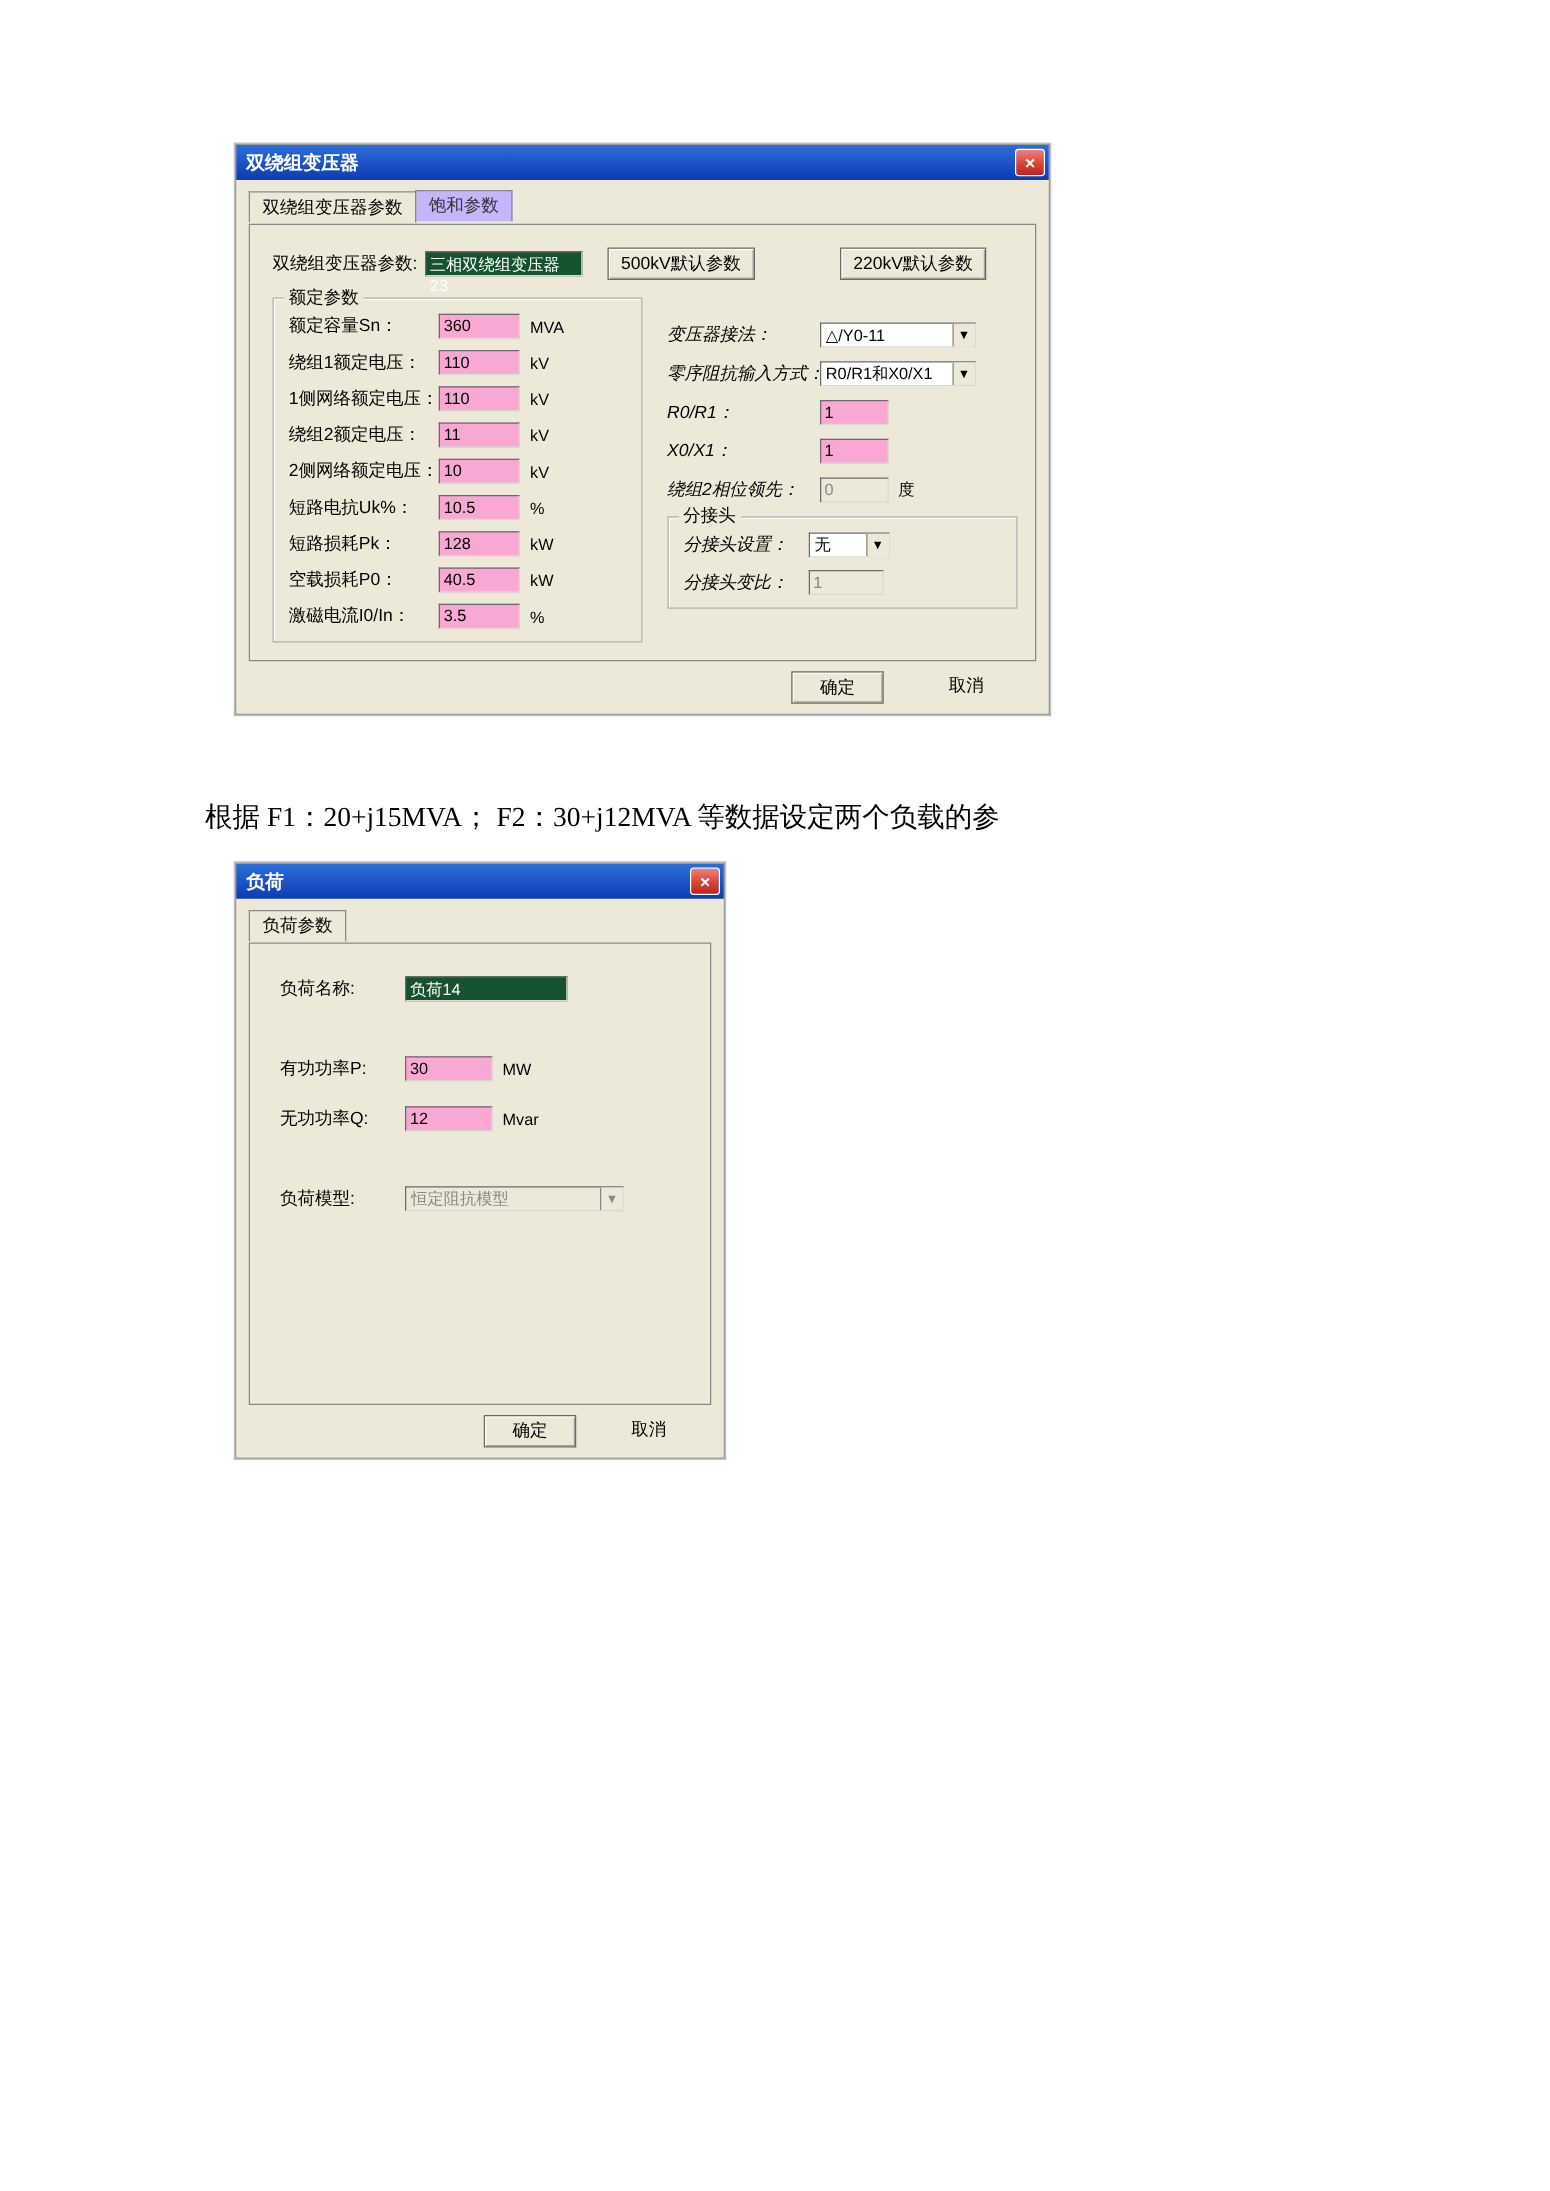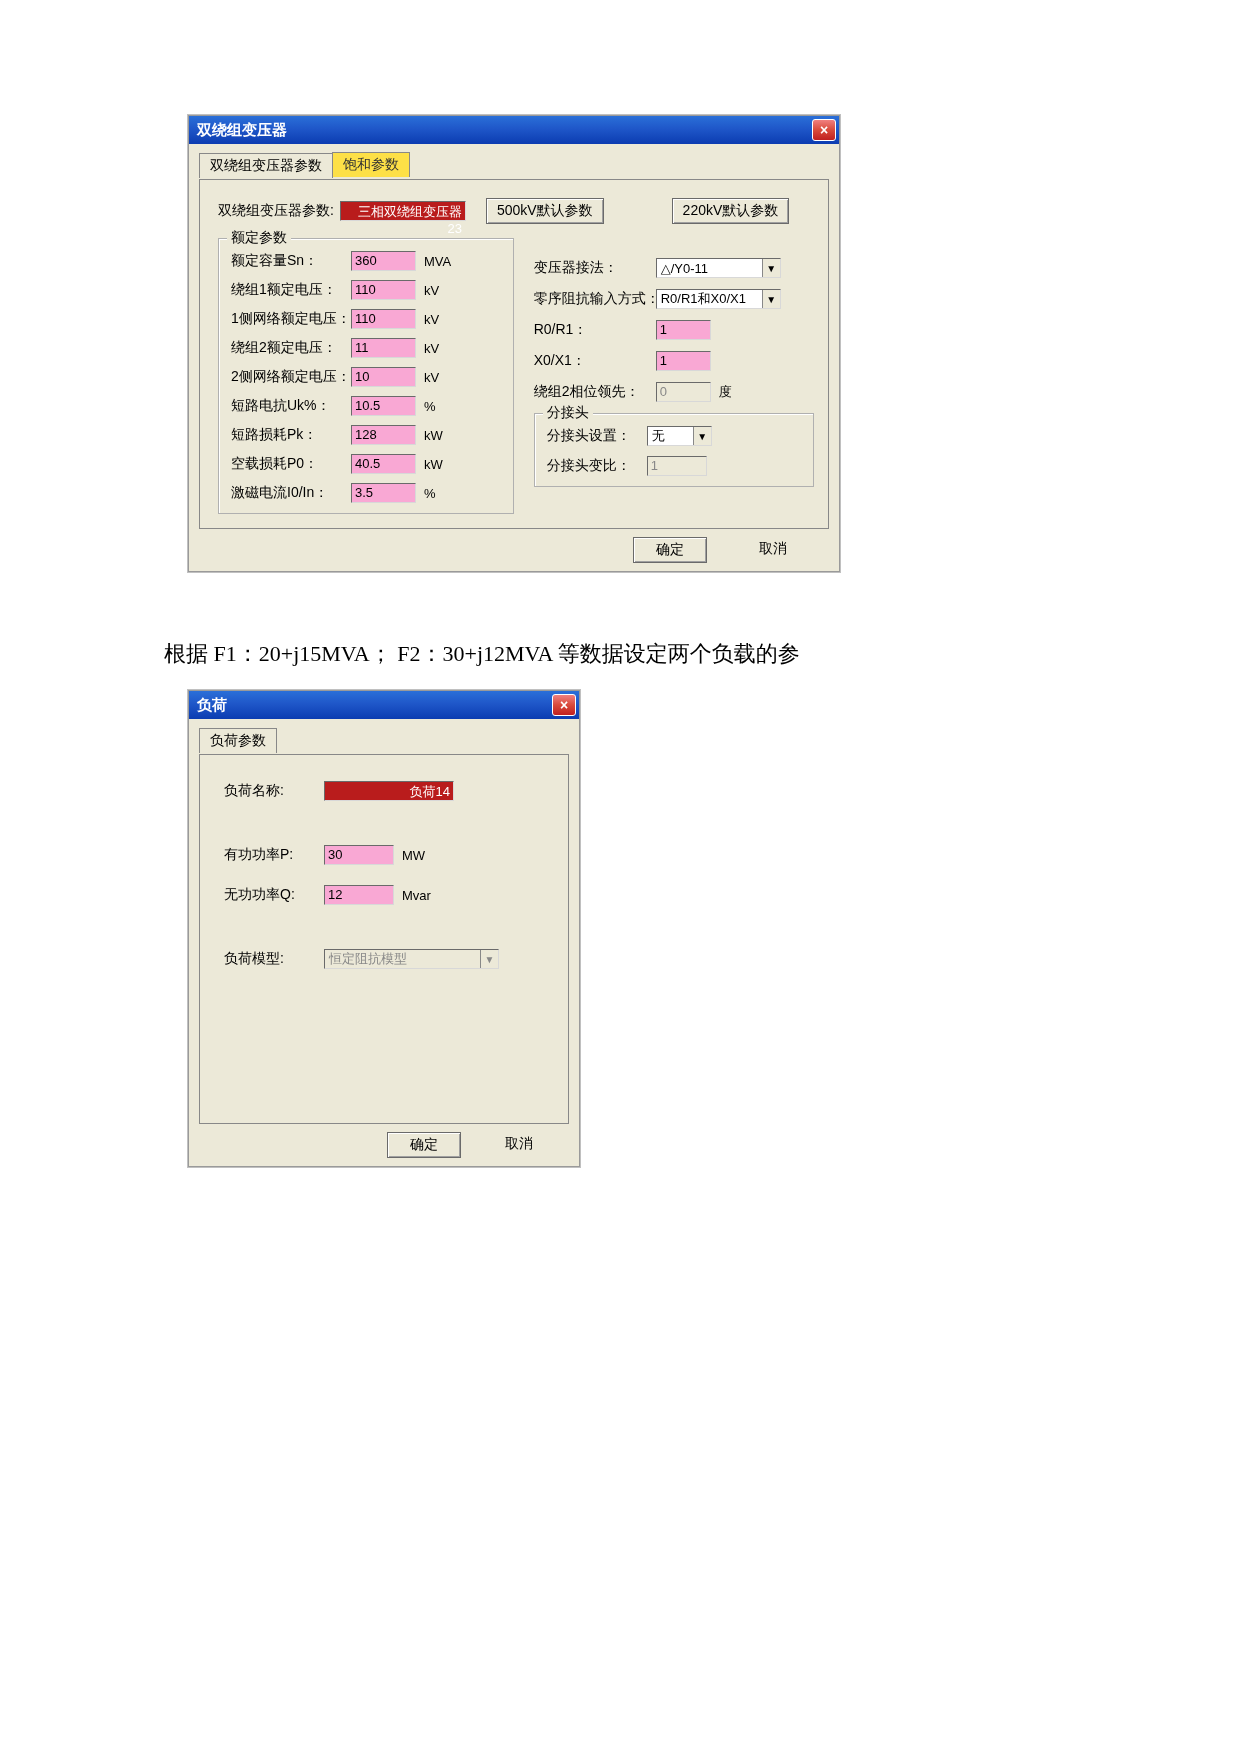--- a/index.html
+++ b/index.html
@@ -72,21 +72,21 @@
     font-size: 14px;
     margin-right: -1px;
   }
   .tab.active {
     background: #ece9d8;
     position: relative;
     top: 1px;
     z-index: 2;
   }
   .tab.inactive {
-    background: #fde047;
+    background: #c4b5fd;
     color: #333;
   }
   .tabpanel {
     border: 1px solid #888;
     border-top: 1px solid #888;
     padding: 18px 14px 14px 18px;
     position: relative;
   }
   .row {
     display: flex;
@@ -101,23 +101,22 @@
     border-right: 1px solid #d8d8d8;
     border-bottom: 1px solid #d8d8d8;
     background: #f9a8d4;
     height: 20px;
     box-sizing: border-box;
     font-size: 13px;
     padding: 1px 3px;
     font-family: "SimSun","宋体",sans-serif;
   }
   .input.sel {
-    background: #b91c1c;
+    background: #14532d;
     color: #ffffff;
-    text-align: right;
   }
   .input.disabled {
     background: #ece9d8;
     color: #888;
   }
   .btn {
     border: 1px solid #6a6a6a;
     background: #ece9d8;
     padding: 3px 14px;
     font-size: 14px;
@@ -200,21 +199,21 @@
     align-items: center;
     margin-bottom: 9px;
   }
   .d1-row .lbl { width: 120px; }
   .d1-row .input.num { width: 65px; }
   .d1-rrow {
     display: flex;
     align-items: center;
     margin-bottom: 11px;
   }
-  .d1-rrow .lbl { width: 122px; }
+  .d1-rrow .lbl { width: 122px; font-style: italic; }
 </style>
 </head>
 <body>
 
 <div class="page">
 
   <div class="win" style="width:650px; margin-left:188px;">
     <div class="titlebar">
       <span>双绕组变压器</span>
       <div class="closebtn">×</div>

